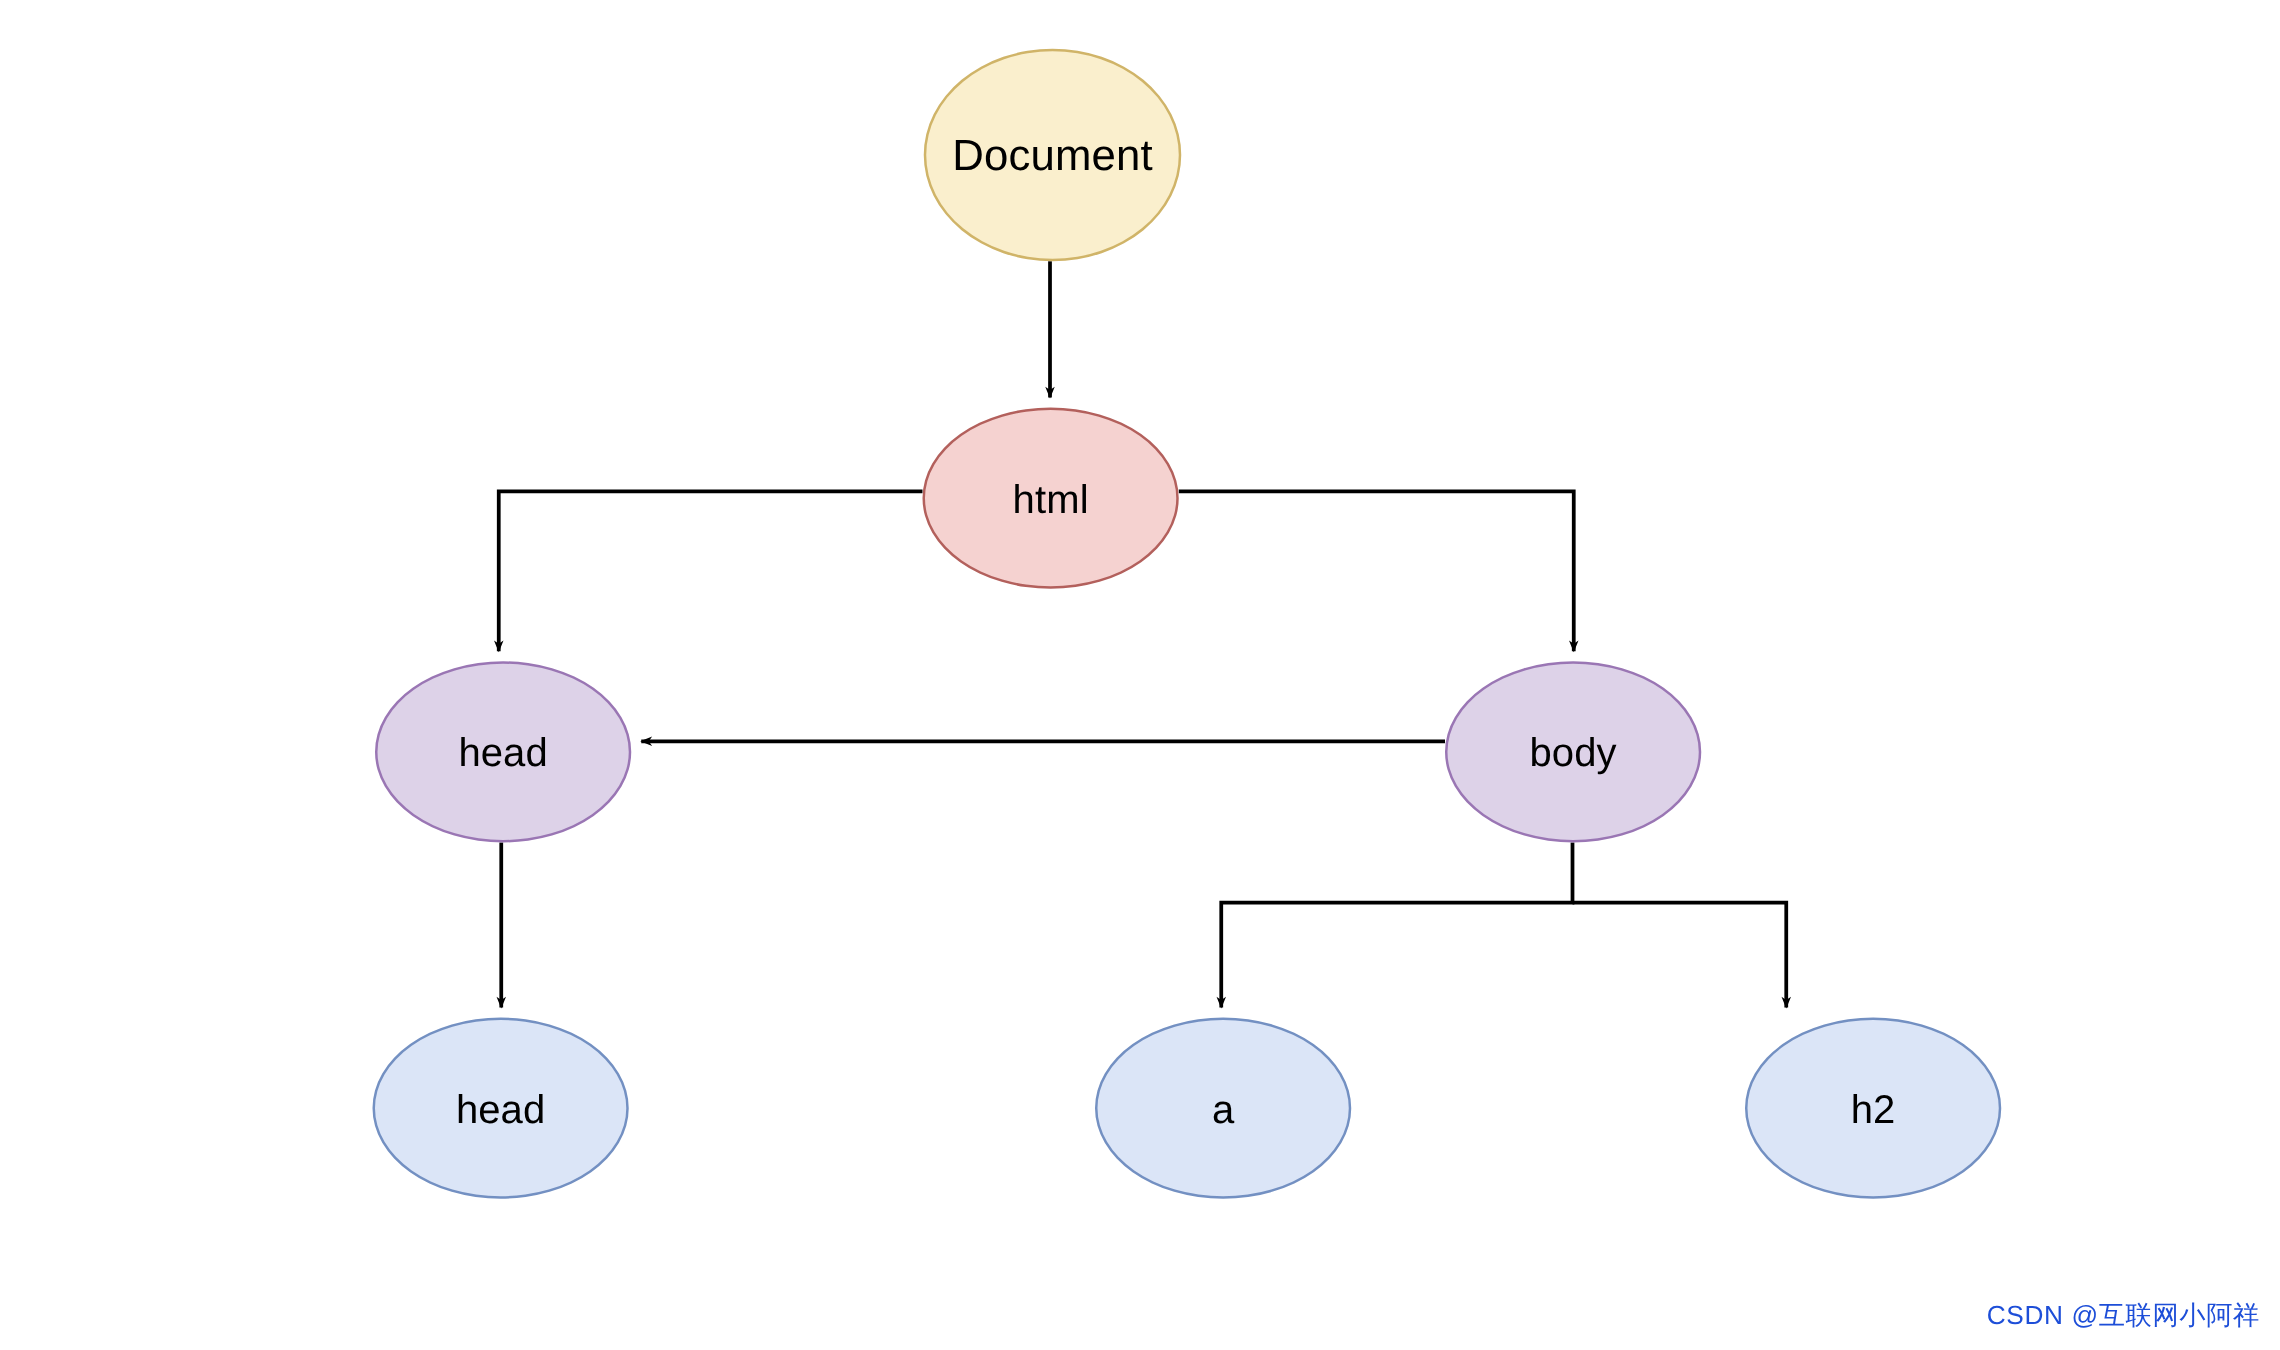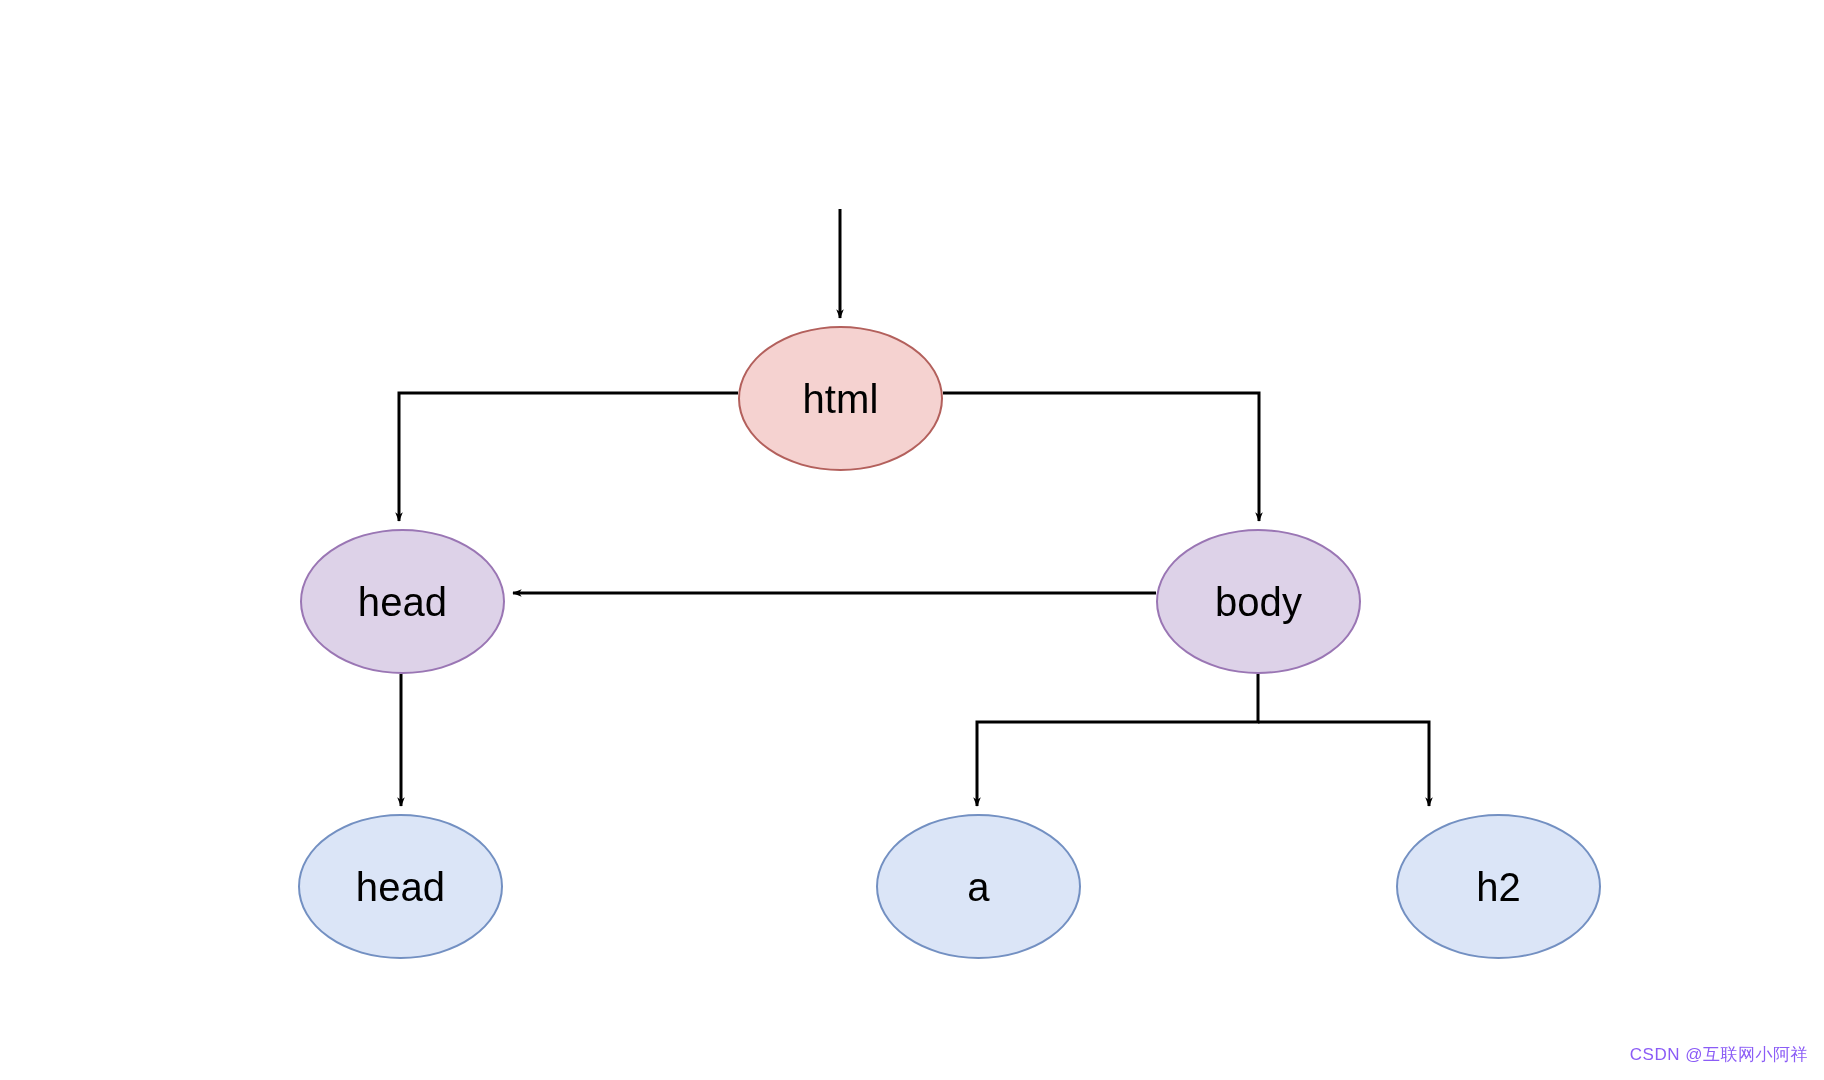--- a/index.html
+++ b/index.html
@@ -28,21 +28,21 @@
     position: absolute;
     display: flex;
     align-items: center;
     justify-content: center;
     border-radius: 50%;
     box-sizing: border-box;
     border-style: solid;
     border-width: 2px;
   }
   .node-label {
-    font-size: 40px;
+    font-size: 32px;
     line-height: 1;
     color: #000000;
     letter-spacing: 0.1px;
     white-space: nowrap;
     font-family: "Liberation Sans", sans-serif;
   }
   .n-document {
     left: 739px; top: 39px; width: 206px; height: 170px;
     background: #faefcd; border-color: #d0b468;
   }
@@ -68,22 +68,22 @@
     background: #dbe5f7; border-color: #7390c2;
   }
   .n-h2 {
     left: 1396px; top: 814px; width: 205px; height: 145px;
     background: #dbe5f7; border-color: #7390c2;
   }
   #watermark {
     position: absolute;
     right: 16px;
     bottom: 14px;
-    font-size: 17px;
-    color: #8b5cf6;
+    font-size: 21px;
+    color: #1d4ed8;
     font-family: "Liberation Sans", sans-serif;
     white-space: nowrap;
     letter-spacing: 0.5px;
   }
 </style>
 </head>
 <body>
 
 <div id="canvas">
 
@@ -116,20 +116,23 @@
 
     <g>
       <path d="M 1258 674 L 1258 722 L 977 722 L 977 806" stroke="#000000" stroke-width="3" fill="none" marker-end="url(#arrowhead)"></path>
     </g>
 
     <g>
       <path d="M 1258 722 L 1429 722 L 1429 806" stroke="#000000" stroke-width="3" fill="none" marker-end="url(#arrowhead)"></path>
     </g>
   </svg>
 
+  <div class="node n-document">
+    <span class="node-label">Document</span>
+  </div>
 
   <div class="node n-html">
     <span class="node-label">html</span>
   </div>
 
   <div class="node n-body">
     <span class="node-label">body</span>
   </div>
 
   <div class="node n-head">

